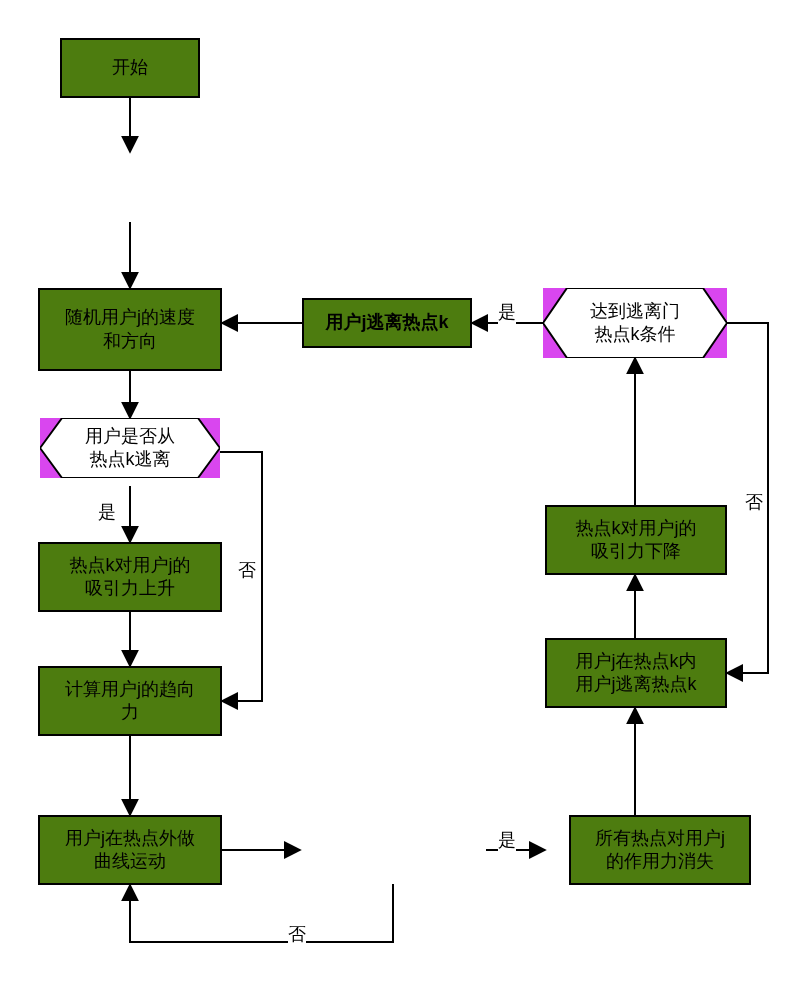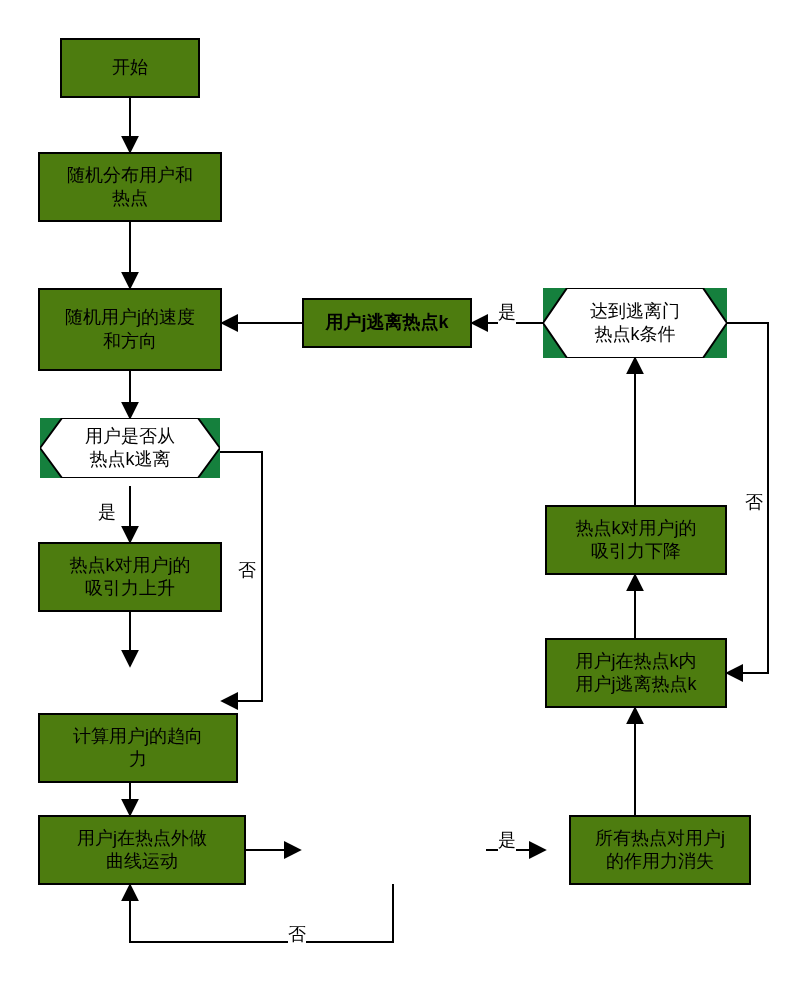--- a/index.html
+++ b/index.html
@@ -22,21 +22,21 @@
     display: flex;
     align-items: center;
     justify-content: center;
     text-align: center;
     line-height: 1.3;
     padding: 4px 6px;
     box-sizing: border-box;
   }
   .hex {
     position: absolute;
-    background: #15803d;
+    background: #d946ef;
     display: flex;
     align-items: center;
     justify-content: center;
     text-align: center;
     line-height: 1.3;
     box-sizing: border-box;
   }
   .hex svg {
     position: absolute;
     left: 0;
@@ -184,49 +184,45 @@
 
     <line x1="302" y1="323" x2="222" y2="323" stroke="#000" stroke-width="2" marker-end="url(#arr)"></line>
   </svg>
 
   <div style="position:absolute; z-index:2; left:0; top:0; width:793px; height:1000px;">
 
     <div class="box" style="left:60px; top:38px; width:140px; height:60px;">
       <span>开始</span>
     </div>
 
-    <div class="box" style="left:38px; top:152px; width:184px; height:70px;">
-      <span style="white-space:pre-line;">随机分布用户和
-热点</span>
-    </div>
 
     <div class="box" style="left:38px; top:288px; width:184px; height:83px;">
       <span style="white-space:pre-line;">随机用户j的速度
 和方向</span>
     </div>
 
     <div class="hex" style="left:40px; top:418px; width:180px; height:60px;">
       <svg viewBox="0 0 180 68" preserveAspectRatio="none">
         <polygon points="22,0 158,0 180,34 158,68 22,68 0,34" fill="#fff" stroke="#000" stroke-width="2"></polygon>
       </svg>
       <span class="label" style="white-space:pre-line;">用户是否从
 热点k逃离</span>
     </div>
 
     <div class="box" style="left:38px; top:542px; width:184px; height:70px;">
       <span style="white-space:pre-line;">热点k对用户j的
 吸引力上升</span>
     </div>
 
-    <div class="box" style="left:38px; top:666px; width:200px; height:70px;margin-top:47px;">
+    <div class="box" style="left:38px; top:666px; width:184px; height:70px;">
       <span style="white-space:pre-line;">计算用户j的趋向
 力</span>
     </div>
 
-    <div class="box" style="left:38px; top:815px; width:208px; height:70px;">
+    <div class="box" style="left:38px; top:815px; width:184px; height:70px;">
       <span style="white-space:pre-line;">用户j在热点外做
 曲线运动</span>
     </div>
 
 
     <div class="box" style="left:545px; top:815px; width:182px; height:70px;margin-left:24px;">
       <span style="white-space:pre-line;">所有热点对用户j
 的作用力消失</span>
     </div>
 

